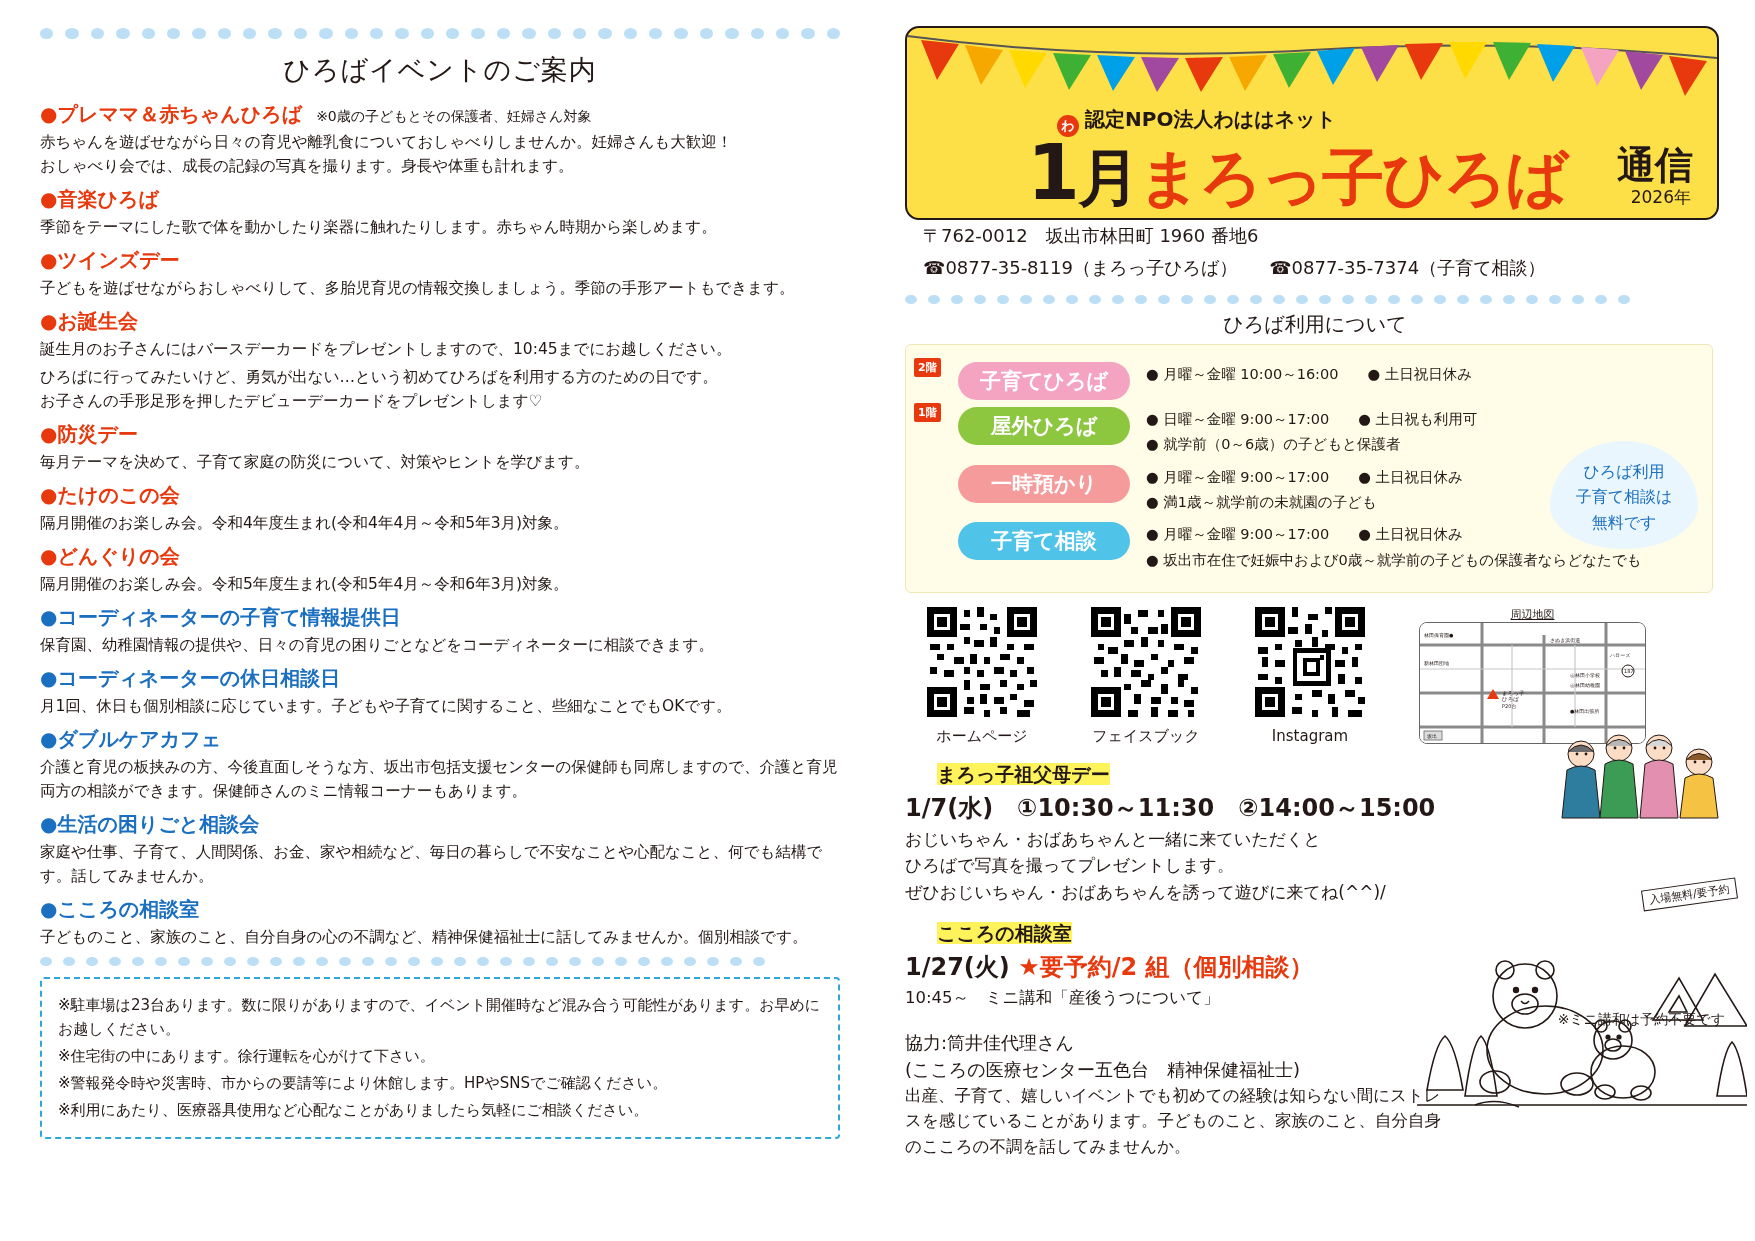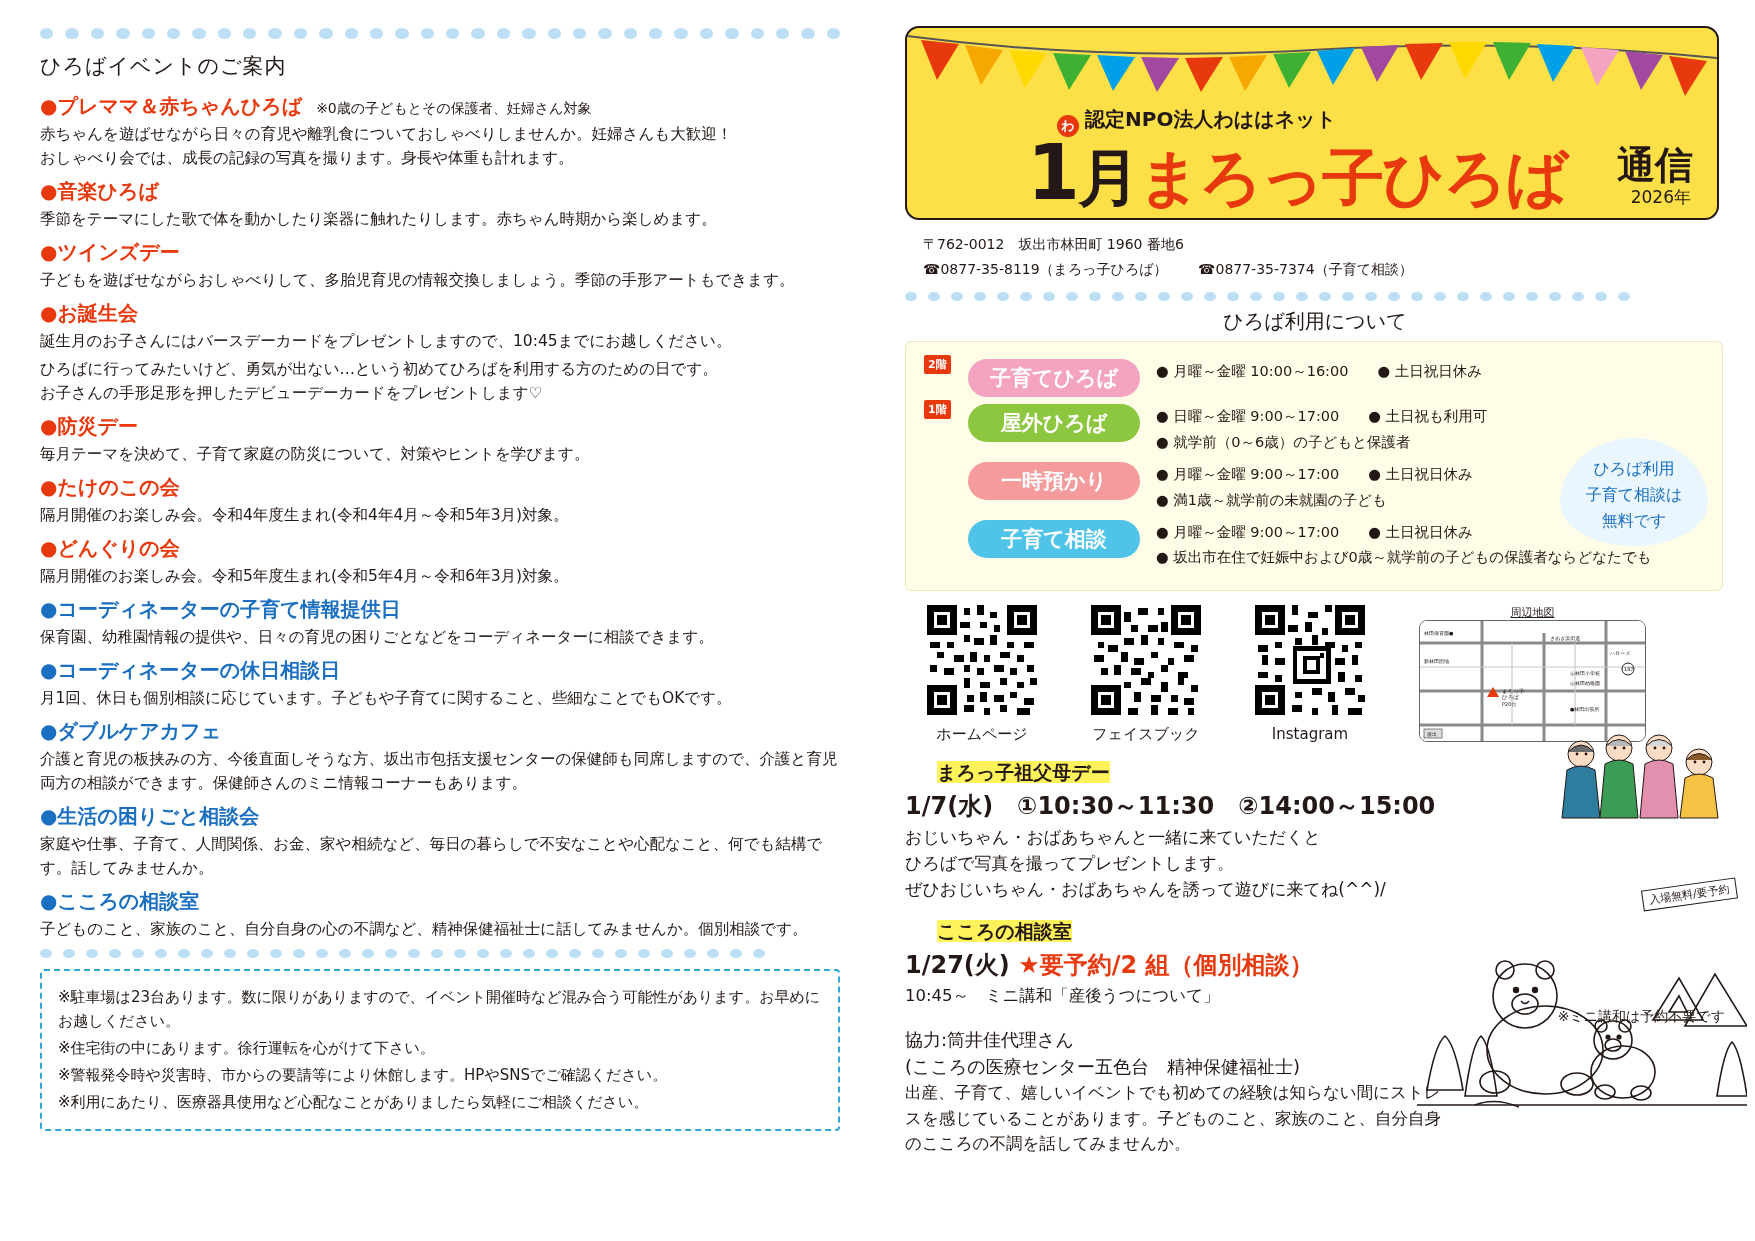--- a/index.html
+++ b/index.html
@@ -13,21 +13,21 @@
   }
   .page{position:relative;width:1755px;height:1241px;}
 
   
   .col-left{position:absolute;left:40px;top:26px;width:800px;}
   .col-right{position:absolute;left:905px;top:26px;width:820px;}
 
   .dots{height:14px;margin:0 0 10px 0;display:flex;gap:12px;align-items:center;}
   .dots i{display:block;width:14px;height:11px;border-radius:50%;background:#bcdff6;}
 
-  .left-title{text-align:left;font-size:21px;letter-spacing:1px;color:#231815;margin:12px 0 14px 0;}
+  .left-title{text-align:center;font-size:27px;letter-spacing:1px;color:#231815;margin:12px 0 14px 0;}
 
   .ev{margin:0 0 2px 0;}
   .ev-head{font-size:20px;font-weight:bold;margin:9px 0 3px 0;line-height:1.25;}
   .ev-head .note{font-size:14px;font-weight:normal;color:#231815;}
   .red{color:#e8380d;}
   .blue{color:#1b6fc0;}
   .ev-body{font-size:15.5px;line-height:1.55;color:#231815;margin:0 0 4px 0;}
 
   .dashline{margin:8px 0 6px 0;height:10px;display:flex;gap:11px;}
   .dashline i{width:12px;height:9px;border-radius:50%;background:#bcdff6;}
@@ -47,28 +47,28 @@
   .bunting{position:absolute;top:0;left:0;width:810px;height:72px;}
   .npo{position:absolute;left:150px;top:78px;font-size:20px;font-weight:bold;color:#231815;}
   .npo .mark{display:inline-block;width:22px;height:22px;border-radius:50%;background:#e8380d;color:#fff;
       font-size:13px;line-height:22px;text-align:center;vertical-align:-4px;margin-right:6px;}
   .title-main{position:absolute;left:120px;top:100px;font-size:62px;font-weight:bold;letter-spacing:-2px;}
   .title-main .one{color:#231815;font-size:76px;}
   .title-main .pink{color:#e8380d;}
   .title-sub{position:absolute;right:24px;top:112px;font-size:38px;font-weight:bold;color:#231815;}
   .title-year{position:absolute;right:26px;top:158px;font-size:17px;color:#231815;}
 
-  .addr{font-size:14px;margin:12px 0 0 18px;line-height:1.8;}
+  .addr{font-size:18px;margin:0 0 0 18px;line-height:1.8;}
   .addr .tel{margin-right:26px;}
 
   .r-title{text-align:center;font-size:20px;margin:4px 0 6px 0;}
 
   .usebox{
     background:#fffde8;border:1px solid #efe7b8;border-radius:6px;
-    width:806px;padding:10px 0 12px 10px;position:relative;
+    width:806px;padding:10px 0 12px 0;position:relative;
   }
   .userow{display:flex;align-items:flex-start;margin:7px 0 7px 0;}
   .pill{
     width:172px;min-height:38px;border-radius:19px;color:#fff;font-size:21px;font-weight:bold;
     display:flex;align-items:center;justify-content:center;margin-left:52px;flex:none;position:relative;
   }
   .pill.p1{background:#f4a3c0;}
   .pill.p2{background:#8dc63f;}
   .pill.p3{background:#f59b9b;}
   .pill.p4{background:#4fc3e8;}

